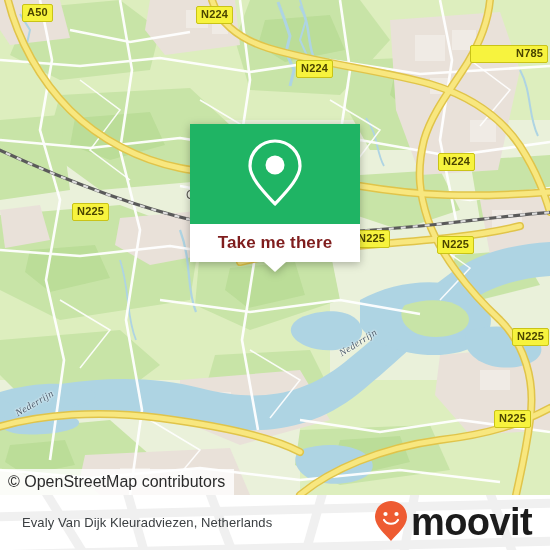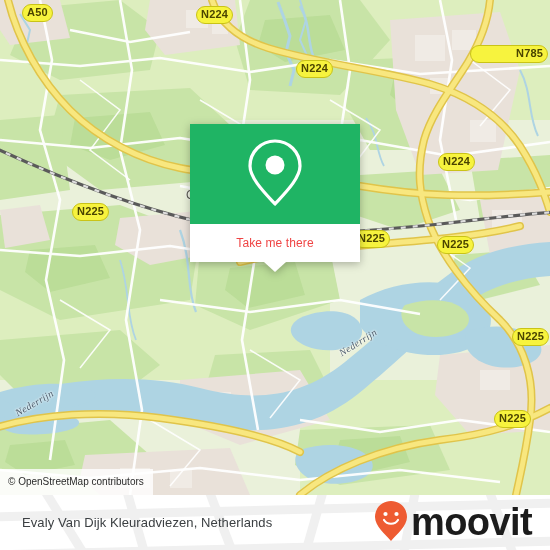--- a/index.html
+++ b/index.html
@@ -15,21 +15,21 @@
     position:absolute;left:0;top:0;width:550px;height:495px;overflow:hidden;
     background:#e9f0d8;
   }
   .map-svg{position:absolute;left:0;top:0;}
 
   
   .shield{
     position:absolute;
     background:#f7f33e;
     border:1.6px solid #c9c317;
-    border-radius:9px;
+    border-radius:2px;
     color:#4a4400;
     font-weight:bold;
     font-size:11px;
     line-height:13px;
     padding:1px 4px 2px 4px;
     letter-spacing:0.2px;
     white-space:nowrap;
     font-family:"Liberation Sans", sans-serif;
     text-shadow:0 0 1px #f7f33e;
   }
@@ -52,21 +52,21 @@
     font-size:12px;
     white-space:nowrap;
     text-shadow:0 0 3px #fff,0 0 2px #fff;
   }
 
   
   .osm-attrib{
     position:absolute;left:0;bottom:0;
     background:rgba(255,255,255,0.80);
     color:#2b2b2b;
-    font-size:10px;
+    font-size:16px;
     line-height:16px;
     padding:5px 9px 5px 8px;
     white-space:nowrap;
   }
 
   
   .callout{
     position:absolute;left:190px;top:124px;width:170px;
     filter:drop-shadow(0 2px 4px rgba(0,0,0,0.28));
   }
@@ -76,23 +76,24 @@
     display:flex;align-items:center;justify-content:center;
   }
   .pin-icon{display:block;}
   .callout-bottom{
     height:38px;width:100%;
     background:#ffffff;
     display:flex;align-items:center;justify-content:center;
     position:relative;
   }
   .callout-label{
-    color:#ef4444;
-    font-size:12px;
+    color:#7f1d1d;
+    font-size:17px;
     letter-spacing:0.1px;
+    font-weight:bold;
   }
   .callout-tail{
     position:absolute;left:50%;margin-left:-11px;bottom:-10px;
     width:0;height:0;
     border-left:11px solid transparent;
     border-right:11px solid transparent;
     border-top:10px solid #ffffff;
   }
 
   

